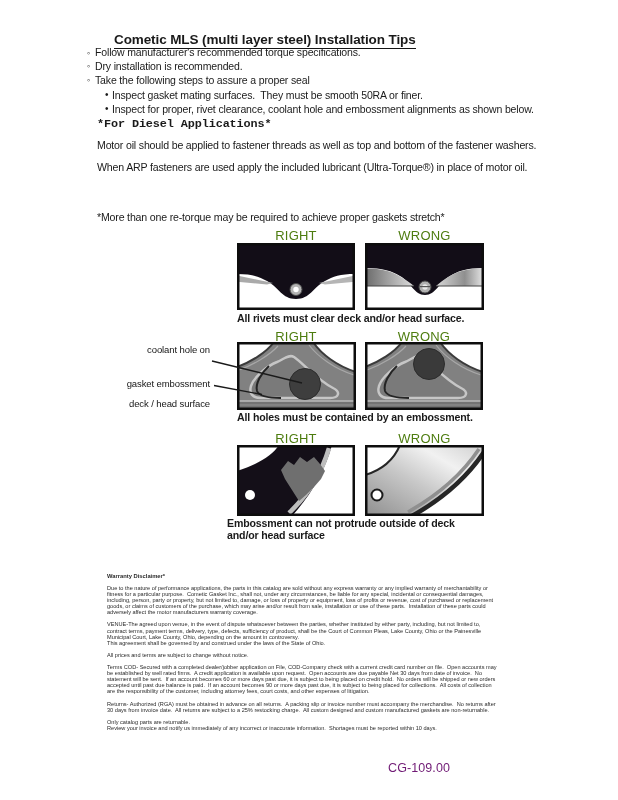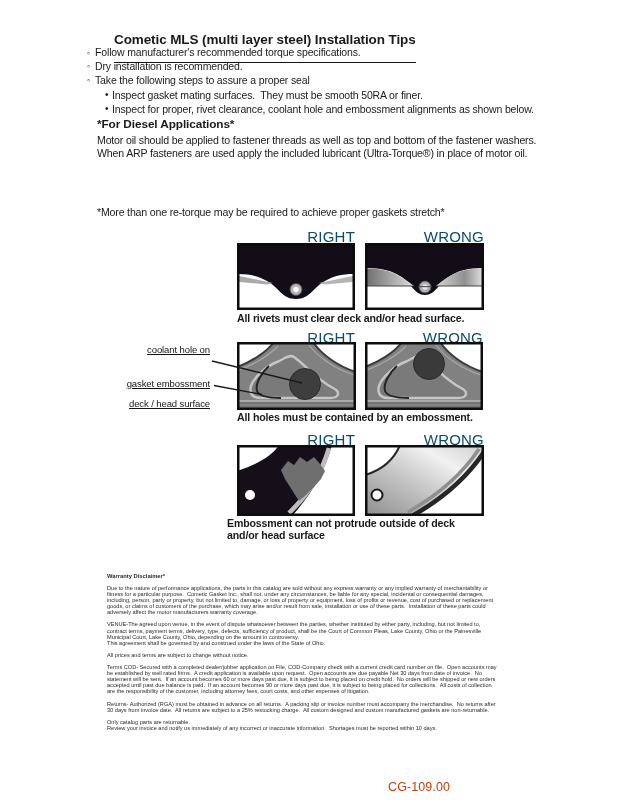--- a/index.html
+++ b/index.html
@@ -1,35 +1,35 @@
 <!DOCTYPE html>
 <html><head>
 <meta charset="utf-8">
 <style>
   html,body{margin:0;padding:0;background:#ffffff;}
   .page{position:relative;width:618px;height:800px;background:#ffffff;overflow:hidden;
         font-family:"Liberation Sans", sans-serif;color:#1a1a1a;}
   .abs{position:absolute;}
   .title{left:114px;top:32px;font-size:13.5px;font-weight:bold;letter-spacing:-0.1px;
-         border-bottom:1.6px solid #141414;padding-bottom:15px;display:inline-block;}
+         border-bottom:1.6px solid #141414;padding-bottom:1px;display:inline-block;}
   .bullets{left:87px;top:46px;font-size:10.5px;line-height:13.4px;letter-spacing:-0.15px;}
   .bullet-row{white-space:pre;}
   .bullet-row .mk{display:inline-block;width:8px;font-size:9px;vertical-align:0.5px;}
   .sub{margin-left:18px;}
   .sub .mk{width:7px;font-size:10px;}
-  .h2{left:97px;top:117px;font-size:11.8px;font-weight:bold;letter-spacing:-0.1px;}
-  .para{left:97px;font-size:10.6px;line-height:13px;letter-spacing:-0.18px;white-space:pre;}
-  .dg-label{font-size:15px;letter-spacing:0.2px;text-align:right;color:#0c4a6e;}
+  .h2{left:97px;top:117px;font-size:11.8px;font-weight:bold;letter-spacing:-0.1px;font-family:Liberation Mono, monospace;}
+  .para{left:97px;font-size:10.6px;line-height:22px;letter-spacing:-0.18px;white-space:pre;}
+  .dg-label{font-size:13px;letter-spacing:0.2px;text-align:center;color:#4d7c0f;}
   .caption{font-size:10.6px;letter-spacing:-0.15px;line-height:11.5px;white-space:pre;font-weight:bold;}
-  .ann{font-size:9.5px;letter-spacing:-0.1px;width:100px;text-align:right;color:#151515;text-decoration:underline;}
+  .ann{font-size:9.5px;letter-spacing:-0.1px;width:100px;text-align:right;color:#151515;}
   .legal{left:107px;top:573px;width:410px;font-size:5.6px;line-height:6.05px;color:#2b2b2b;}
   .legal .lg-h{font-weight:bold;font-size:5.8px;margin:0 0 6px 0;}
   .legal p{margin:0 0 6.2px 0;white-space:pre;}
   .legal p.gap{margin-top:3px;}
-  .footer-code{left:388px;top:780px;font-size:12.5px;letter-spacing:0.1px;color:#c2410c;text-align:center;}
+  .footer-code{left:388px;top:761px;font-size:12.5px;letter-spacing:0.1px;color:#701a75;text-align:center;}
   svg{display:block;}
 </style>
 </head>
 <body>
 
 <div class="page">
 
   <div class="abs title">Cometic MLS (multi layer steel) Installation Tips</div>
 
   <div class="abs bullets">

